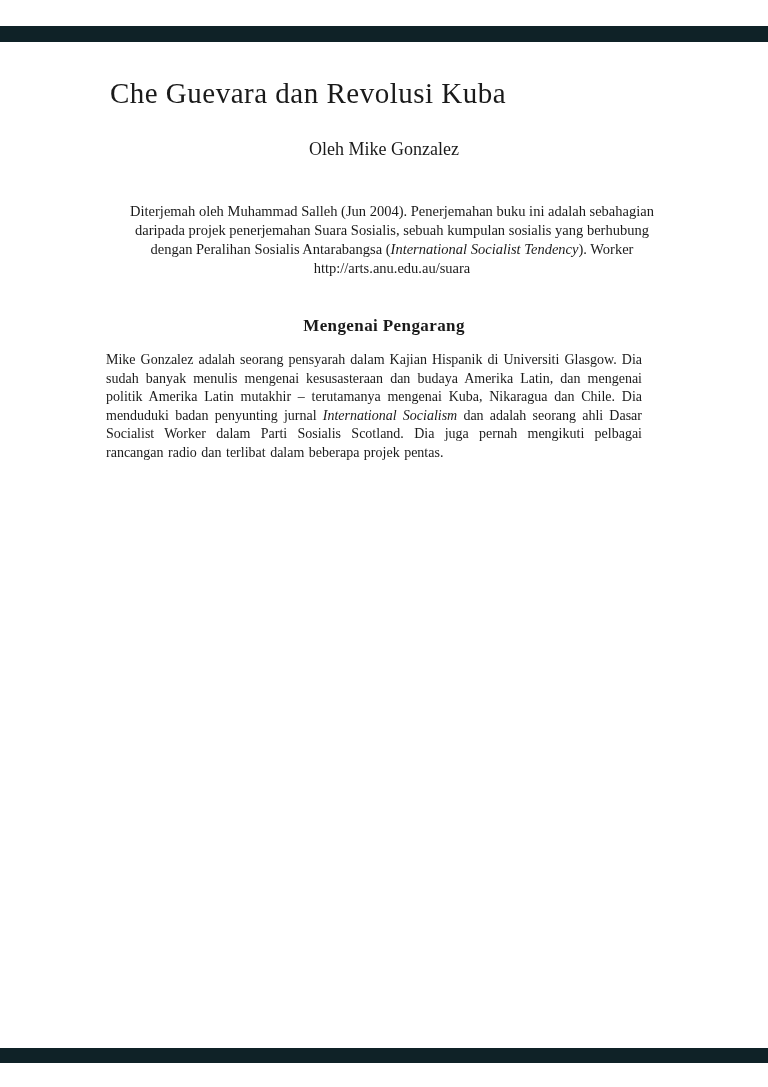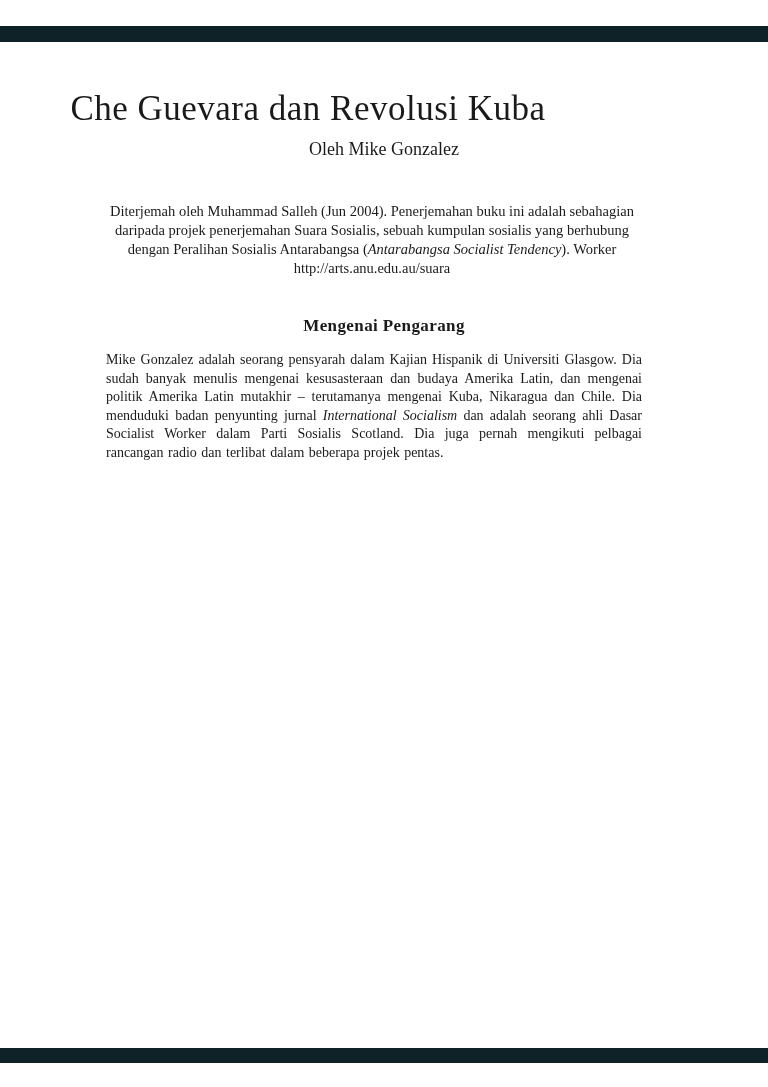--- a/index.html
+++ b/index.html
@@ -20,25 +20,25 @@
     position: absolute;
     left: 0;
     width: 768px;
     background: #0f2227;
   }
   .edge-bar.top { top: 26px; height: 16px; }
   .edge-bar.bottom { top: 1048px; height: 15px; }
 
   .doc-title {
     position: absolute;
-    top: 89px;
+    top: 77px;
     left: 0;
     width: 616px;
     text-align: center;
-    font-size: 35px;
+    font-size: 29px;
     letter-spacing: 0.5px;
     white-space: nowrap;
   }
   .byline {
     position: absolute;
     top: 139px;
     left: 0;
     width: 768px;
     text-align: center;
     font-size: 18px;
@@ -47,21 +47,21 @@
     position: absolute;
     top: 172px;
     left: 0;
     width: 768px;
     text-align: center;
     font-size: 15px;
   }
   .translation-note {
     position: absolute;
     top: 202px;
-    left: 72px;
+    left: 92px;
     width: 600px;
     text-align: center;
     font-size: 14.5px;
     line-height: 19px;
   }
   .section-heading {
     position: absolute;
     top: 316px;
     left: 0;
     width: 768px;
@@ -90,21 +90,21 @@
   <div class="edge-bar top"></div>
 
   <h1 class="doc-title" style="margin:0; font-weight:normal;">Che Guevara dan Revolusi Kuba</h1>
 
   <div class="byline">Oleh Mike Gonzalez</div>
 
 
   <div class="translation-note">
     <div>Diterjemah oleh Muhammad Salleh (Jun 2004). Penerjemahan buku ini adalah sebahagian</div>
     <div>daripada projek penerjemahan Suara Sosialis, sebuah kumpulan sosialis yang berhubung</div>
-    <div><span>dengan Peralihan Sosialis Antarabangsa (</span><i>Antarabangsa Socialist Tendency</i><span>). Worker</span></div>
+    <div><span>dengan Peralihan Sosialis Antarabangsa (</span><i>International Socialist Tendency</i><span>). Worker</span></div>
     <div>http://arts.anu.edu.au/suara</div>
   </div>
 
   <h2 class="section-heading" style="margin:0;">Mengenai Pengarang</h2>
 
   <p class="about-author" style="margin:0;"><span>Mike Gonzalez adalah seorang pensyarah dalam Kajian Hispanik di Universiti Glasgow. Dia sudah banyak menulis mengenai kesusasteraan dan budaya Amerika Latin, dan mengenai politik Amerika Latin mutakhir – terutamanya mengenai Kuba, Nikaragua dan Chile. Dia menduduki badan penyunting jurnal </span><i>International Socialism</i><span> dan adalah seorang ahli Dasar Socialist Worker dalam Parti Sosialis Scotland. Dia juga pernah mengikuti pelbagai rancangan radio dan terlibat dalam beberapa projek pentas.</span></p>
 
   <div class="edge-bar bottom"></div>
 
 </div>

